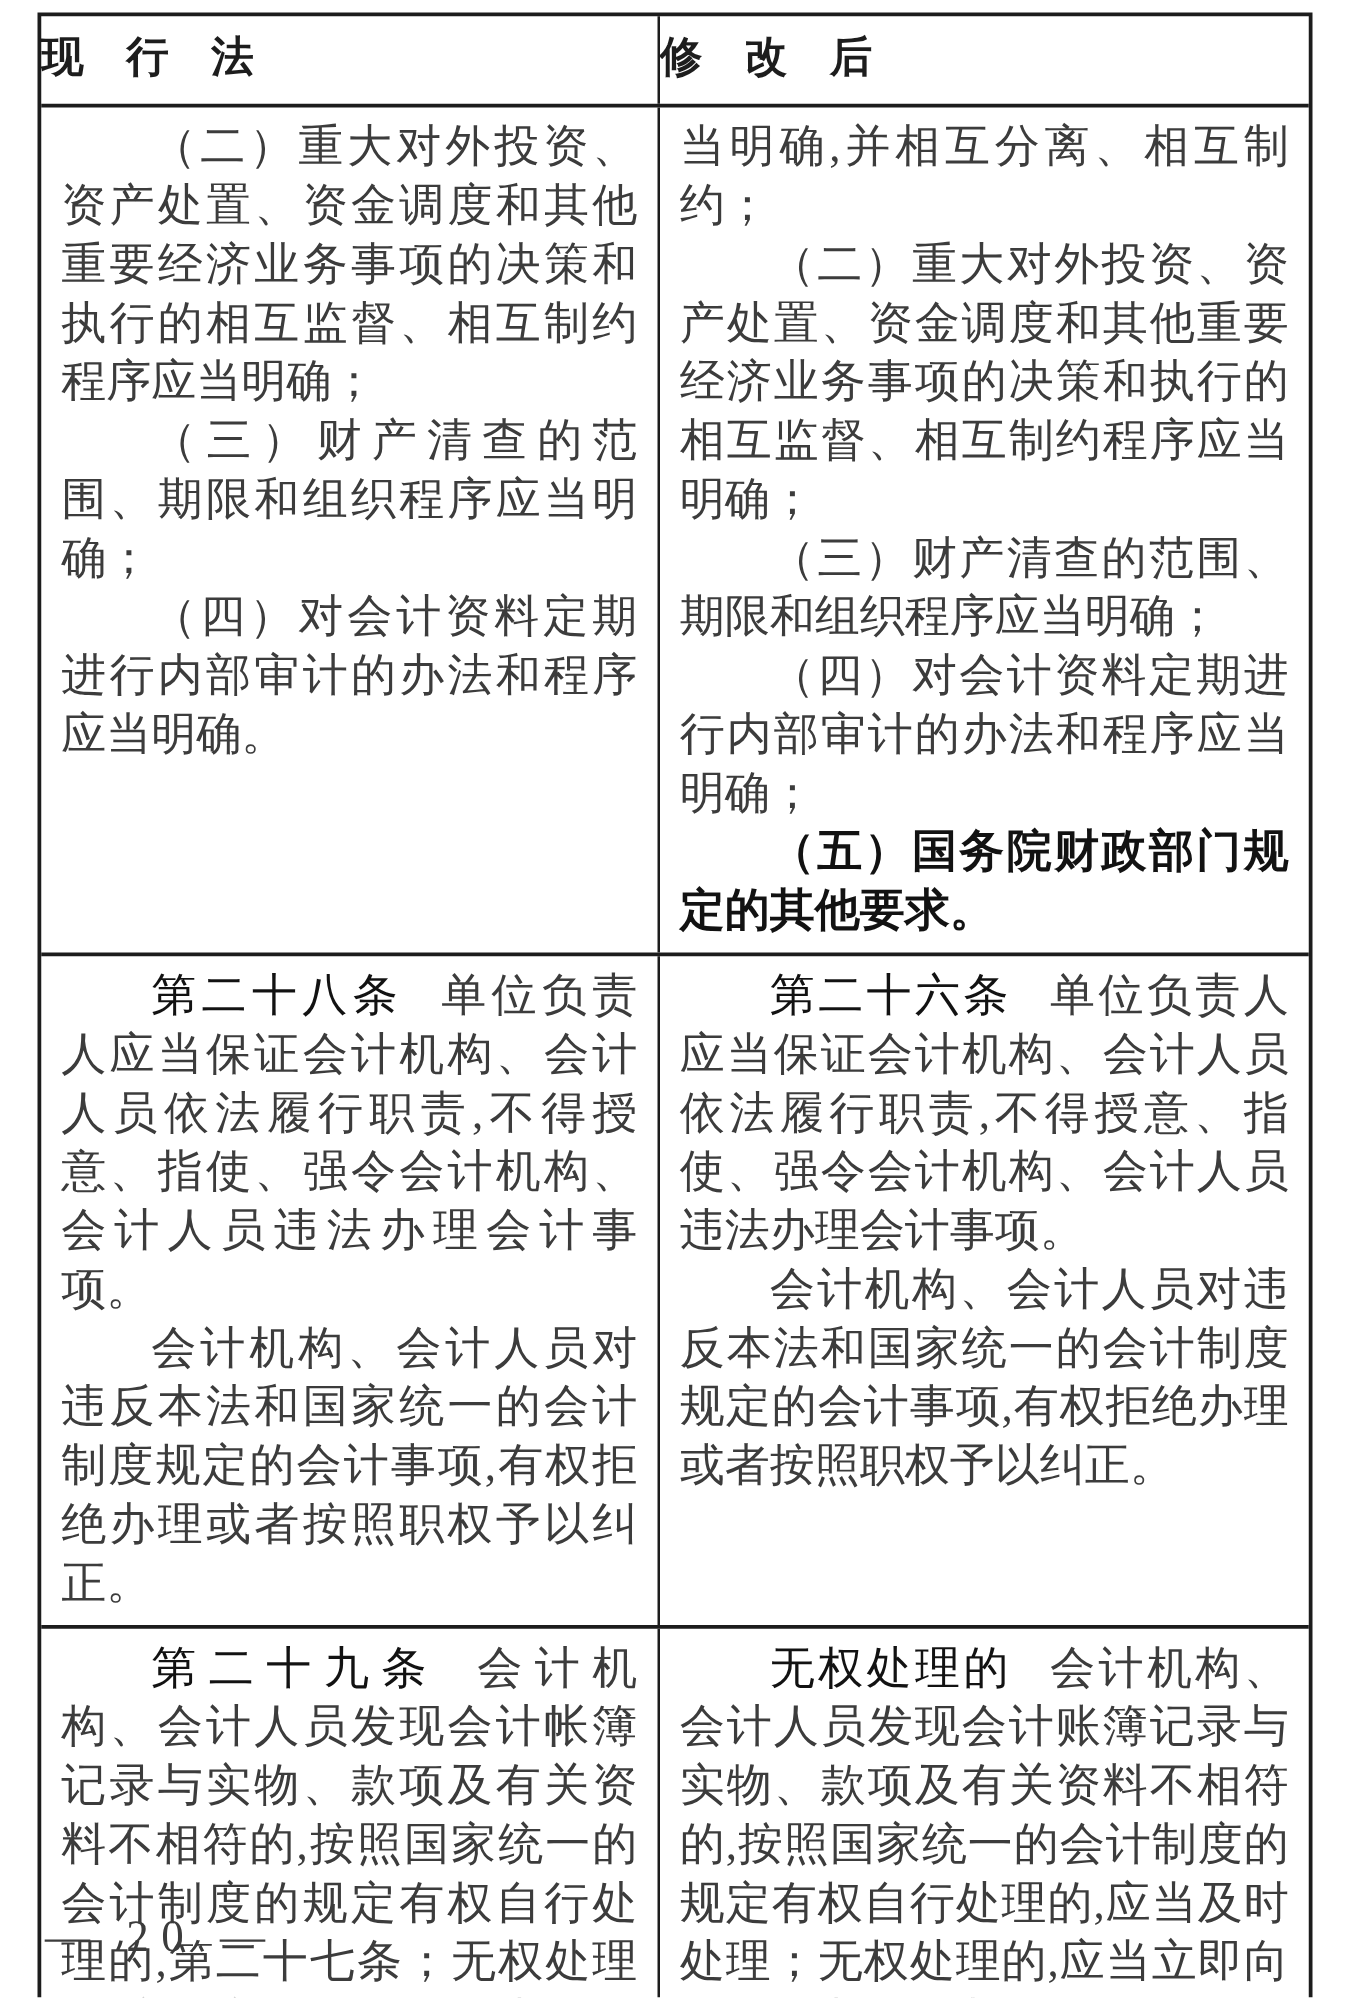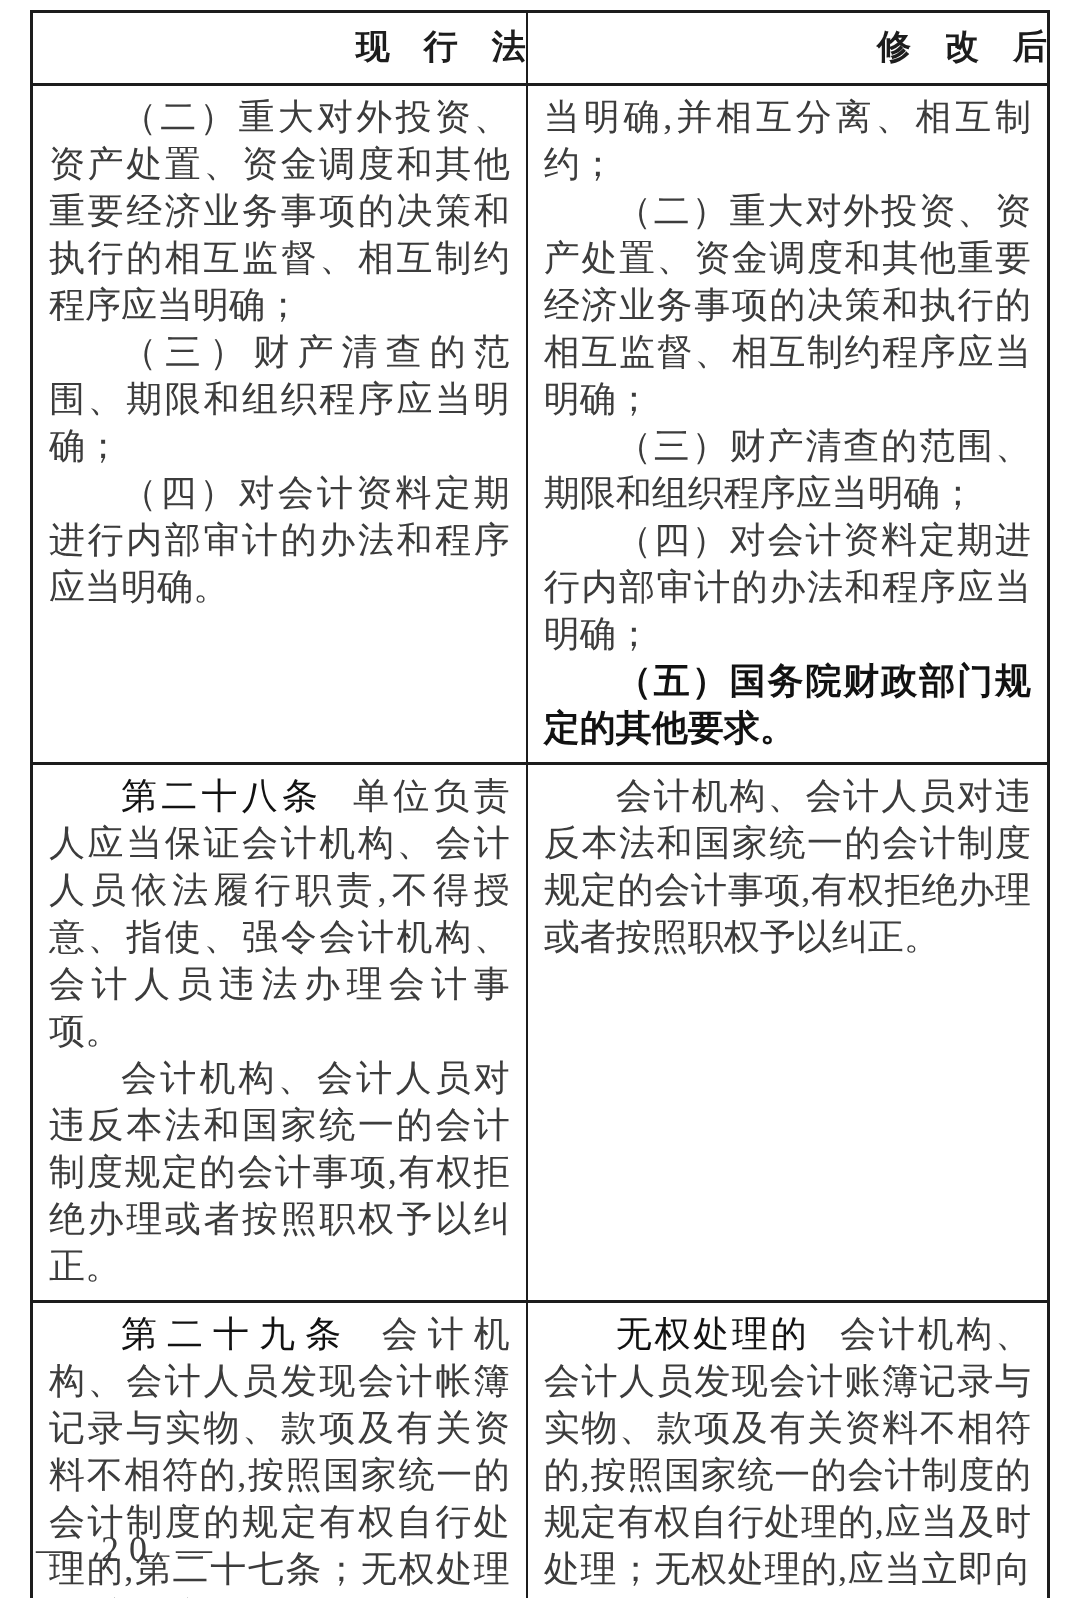--- a/index.html
+++ b/index.html
@@ -32,21 +32,21 @@
   }
   .cell {
     padding: 8px 16px 10px 16px;
     box-sizing: border-box;
   }
   .cell.left {
     border-right: 2px solid #1c1c1c;
   }
   .header-row .cell {
     padding: 12px 0 14px 0;
-    text-align: right;
+    text-align: left;
   }
   .col-title {
     font-size: 34px;
     font-weight: 700;
     color: #1d1d1d;
     line-height: 1.3;
   }
   .row-1 { min-height: 570px; }
   .row-2 { min-height: 460px; }
   .row-3 { min-height: 388px; }
@@ -110,20 +110,21 @@
         <p class="para bold"><span>（五）国务院财政部门规定的其他要求。</span></p>
       </div>
     </div>
 
     <div class="trow row-2">
       <div class="cell left">
         <p class="para"><b class="lead">第二十八条</b><span>单位负责人应当保证会计机构、会计人员依法履行职责,不得授意、指使、强令会计机构、会计人员违法办理会计事项。</span></p>
         <p class="para"><span>会计机构、会计人员对违反本法和国家统一的会计制度规定的会计事项,有权拒绝办理或者按照职权予以纠正。</span></p>
       </div>
       <div class="cell right">
+        <p class="para"><b class="lead">第二十六条</b><span>单位负责人应当保证会计机构、会计人员依法履行职责,不得授意、指使、强令会计机构、会计人员违法办理会计事项。</span></p>
         <p class="para"><span>会计机构、会计人员对违反本法和国家统一的会计制度规定的会计事项,有权拒绝办理或者按照职权予以纠正。</span></p>
       </div>
     </div>
 
     <div class="trow row-3">
       <div class="cell left">
         <p class="para"><b class="lead">第二十九条</b><span>会计机构、会计人员发现会计帐簿记录与实物、款项及有关资料不相符的,按照国家统一的会计制度的规定有权自行处理的,第二十七条；无权处理的,应当立即向单位负责人报告,请求查明原因,作出处理。</span></p>
       </div>
       <div class="cell right">
         <p class="para"><b class="lead">无权处理的</b><span>会计机构、会计人员发现会计账簿记录与实物、款项及有关资料不相符的,按照国家统一的会计制度的规定有权自行处理的,应当及时处理；无权处理的,应当立即向单位负责人报告,请求查明原因,作出处理。</span></p>

